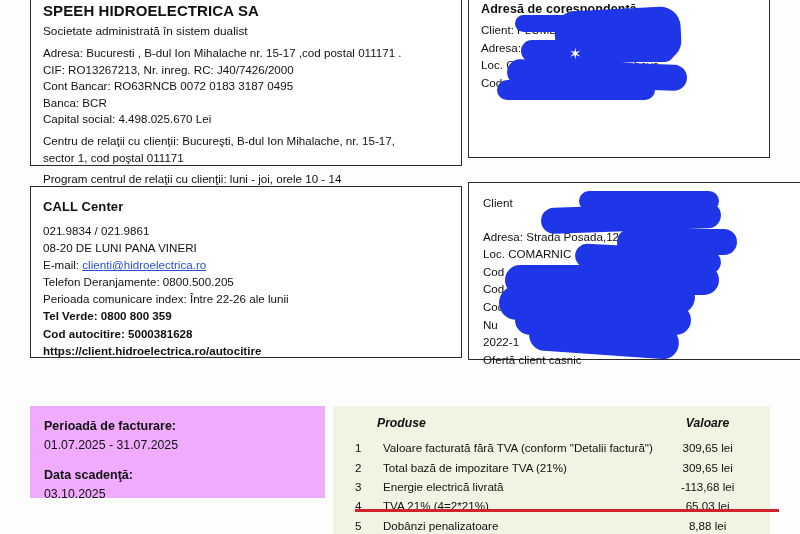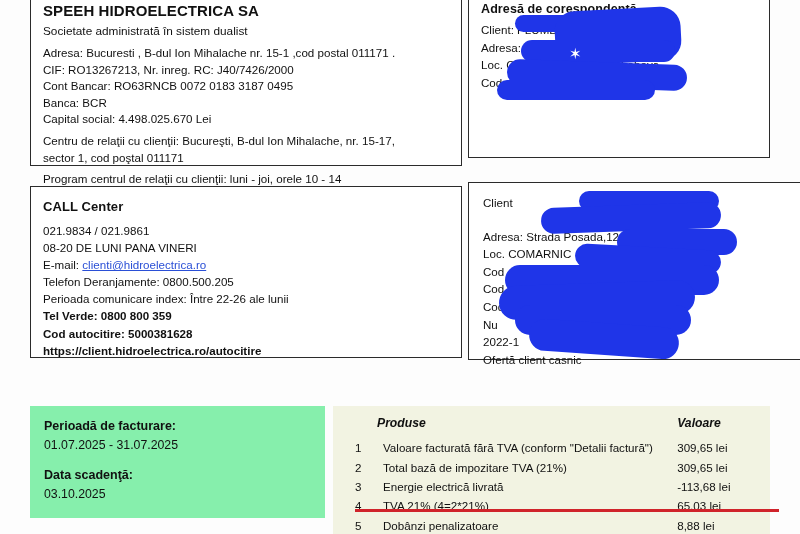--- a/index.html
+++ b/index.html
@@ -110,22 +110,22 @@
     font-size: 15px;
     line-height: 1;
   }
 
   
   #period {
     position: absolute;
     left: 30px;
     top: 406px;
     width: 295px;
-    height: 112px;
-    background: #86efac;
+    height: 92px;
+    background: #f0abfc;
   }
   #period .inner { padding: 13px 0 0 14px; }
   #period .lbl {
     font-weight: bold;
     font-size: 12.5px;
     margin-bottom: 5px;
   }
   #period .val {
     font-size: 12.3px;
     margin-bottom: 16px;
@@ -146,21 +146,21 @@
   }
   #products th {
     font-weight: bold;
     font-size: 12.2px;
     text-align: left;
     padding: 10px 0 8px 0;
     font-style: italic;
   }
   #products th.idx { width: 20px; }
   #products th.val, #products td.val {
-    text-align: left;
+    text-align: center;
     padding-right: 32px;
   }
   #products td {
     padding: 3.2px 0;
     vertical-align: top;
   }
   #products td.idx {
     padding-left: 22px;
     width: 22px;
     color: #111;
@@ -177,21 +177,21 @@
 </style>
 </head>
 <body>
 
 <div class="page">
 
   <div class="box" id="supplier">
     <div class="inner">
       <div class="box-title">SPEEH HIDROELECTRICA SA</div>
       <div class="sub">Societate administrată în sistem dualist</div>
-      <div class="line">Adresa: Bucuresti , B-dul Ion Mihalache nr. 15-1 ,cod postal 011171 .</div>
+      <div class="line">Adresa: Bucuresti , B-dul Ion Mihalache nr. 15-17 ,cod postal 011171 .</div>
       <div class="line">CIF: RO13267213, Nr. inreg. RC: J40/7426/2000</div>
       <div class="line">Cont Bancar: RO63RNCB 0072 0183 3187 0495</div>
       <div class="line">Banca: BCR</div>
       <div class="line">Capital social: 4.498.025.670 Lei</div>
       <div class="line spaced">Centru de relaţii cu clienţii: Bucureşti,  B-dul Ion Mihalache, nr. 15-17,</div>
       <div class="line">sector 1, cod poştal 011171</div>
       <div class="line spaced">Program centrul de relaţii cu clienţii: luni - joi, orele 10 - 14</div>
     </div>
   </div>
 

